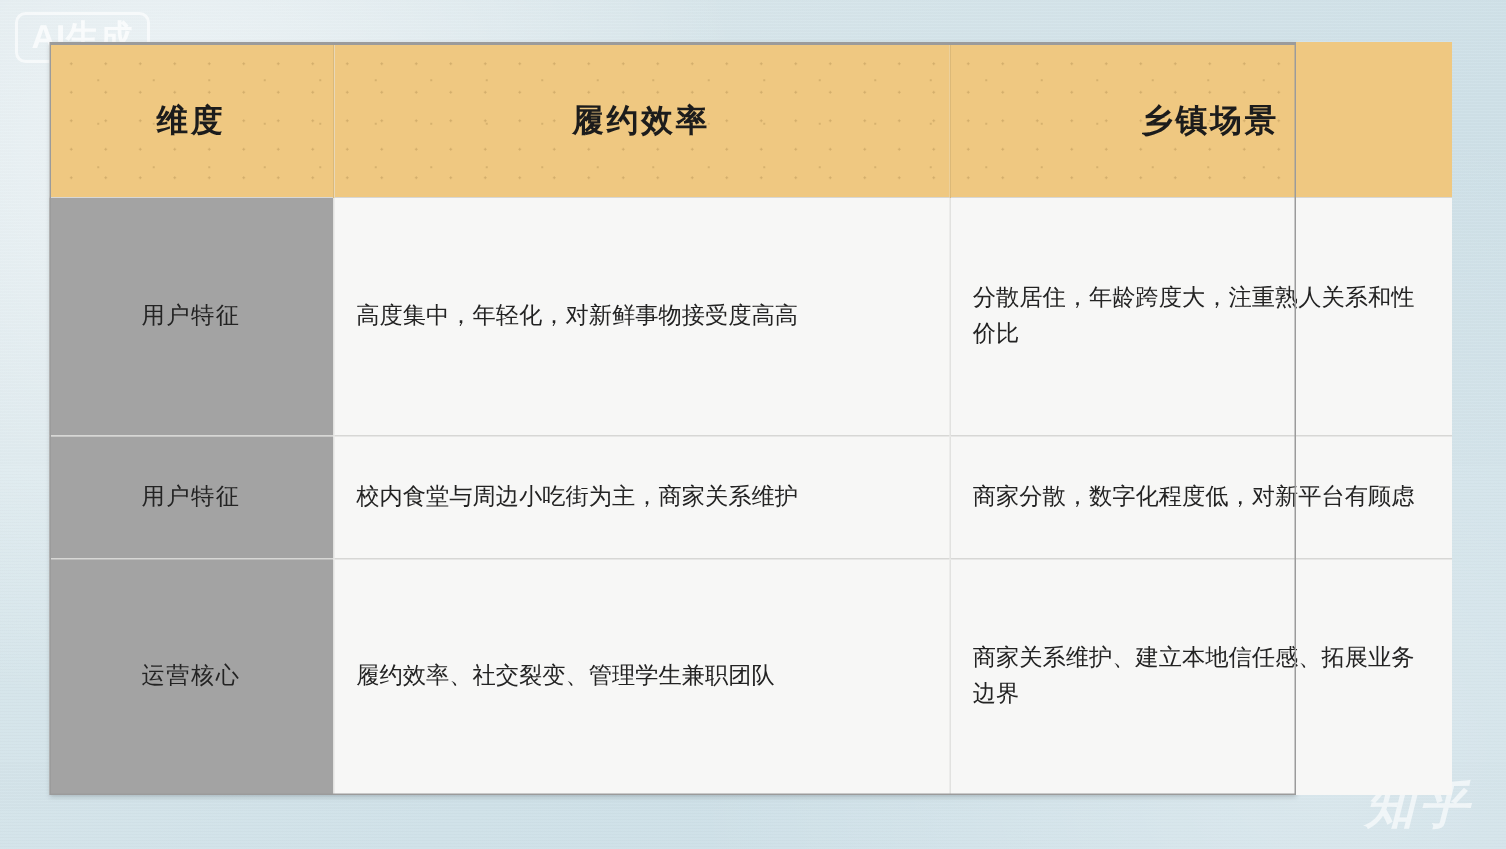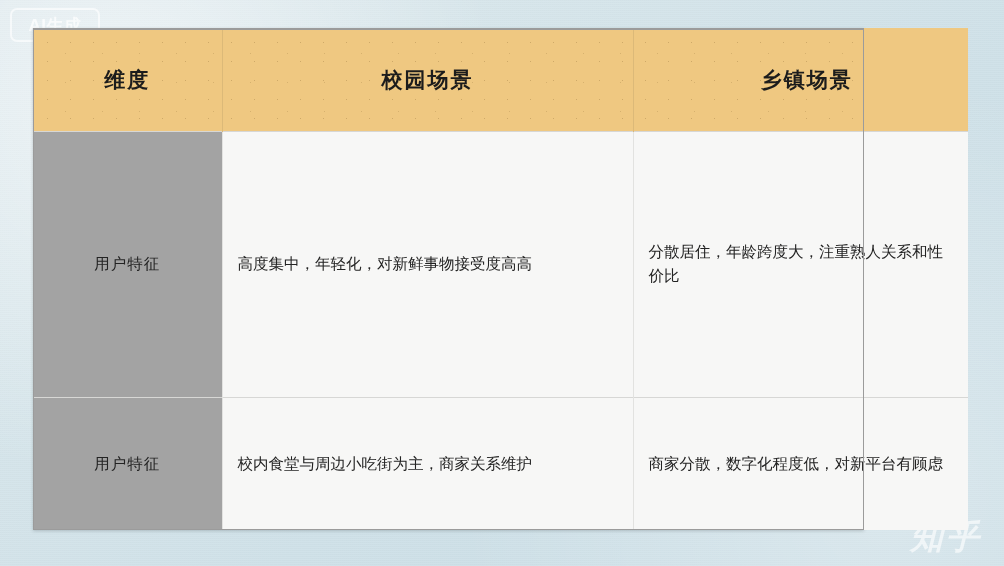--- a/index.html
+++ b/index.html
@@ -31,21 +31,21 @@
     left: 10px;
     top: 8px;
     width: 86px;
     height: 30px;
     border: 2px solid rgba(255,255,255,0.62);
     border-radius: 7px;
     display: flex;
     align-items: center;
     justify-content: center;
     color: rgba(255,255,255,0.72);
-    font-size: 17px;
+    font-size: 22px;
     font-weight: bold;
     letter-spacing: 0.5px;
     white-space: nowrap;
     overflow: hidden;
     pointer-events: none;
   }
   #wm-bottomright {
     position: absolute;
     right: 22px;
     bottom: 6px;
@@ -154,40 +154,49 @@
 <div id="table-wrap">
   <table class="cmp">
     <colgroup>
       <col class="c1">
         <col class="c2">
         <col class="c3">
     </colgroup>
     <thead>
       <tr>
         <th>维度</th>
-        <th>校园场景</th>
+        <th>履约效率</th>
         <th>乡镇场景</th>
       </tr>
     </thead>
     <tbody>
       <tr>
         <td class="dim">用户特征</td>
         <td class="body">
             <span class="celltext">高度集中，年轻化，对新鲜事物接受度高高</span>
           </td>
         <td class="body">
             <span class="celltext">分散居住，年龄跨度大，注重熟人关系和性价比</span>
           </td>
       </tr>
       <tr>
         <td class="dim">用户特征</td>
         <td class="body">
             <span class="celltext">校内食堂与周边小吃街为主，商家关系维护</span>
           </td>
         <td class="body">
             <span class="celltext">商家分散，数字化程度低，对新平台有顾虑</span>
+          </td>
+      </tr>
+      <tr>
+        <td class="dim">运营核心</td>
+        <td class="body">
+            <span class="celltext">履约效率、社交裂变、管理学生兼职团队</span>
+          </td>
+        <td class="body">
+            <span class="celltext">商家关系维护、建立本地信任感、拓展业务边界</span>
           </td>
       </tr>
     </tbody>
   </table>
   <div id="hdr-specks"></div>
   <div id="frame"></div>
 </div>
 
 </body></html>

